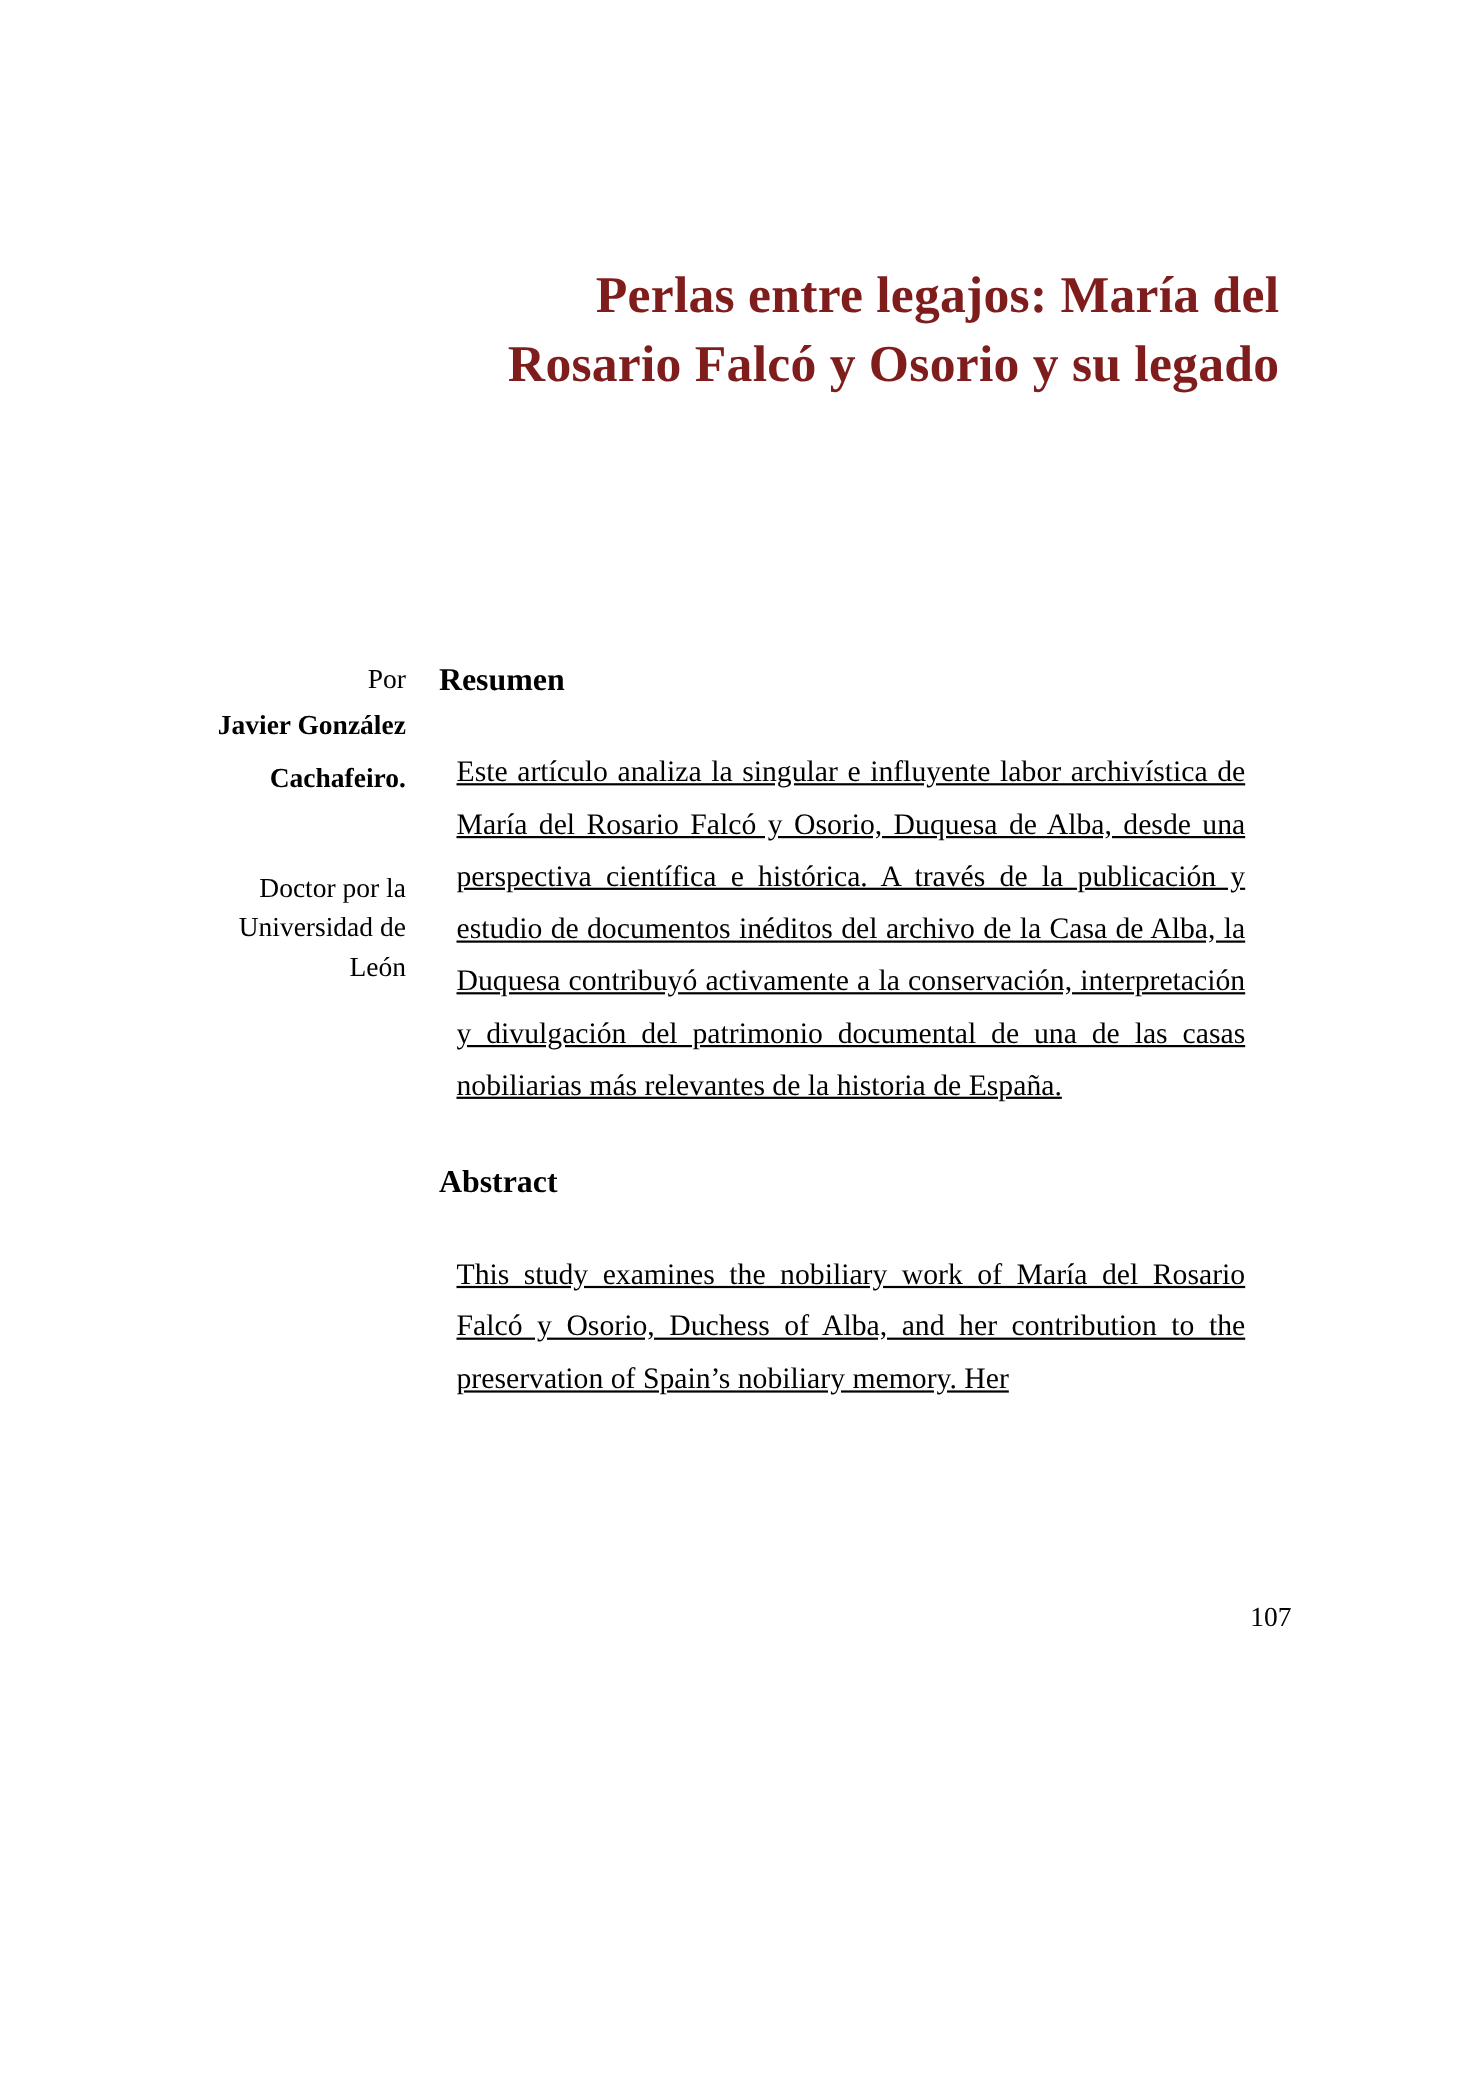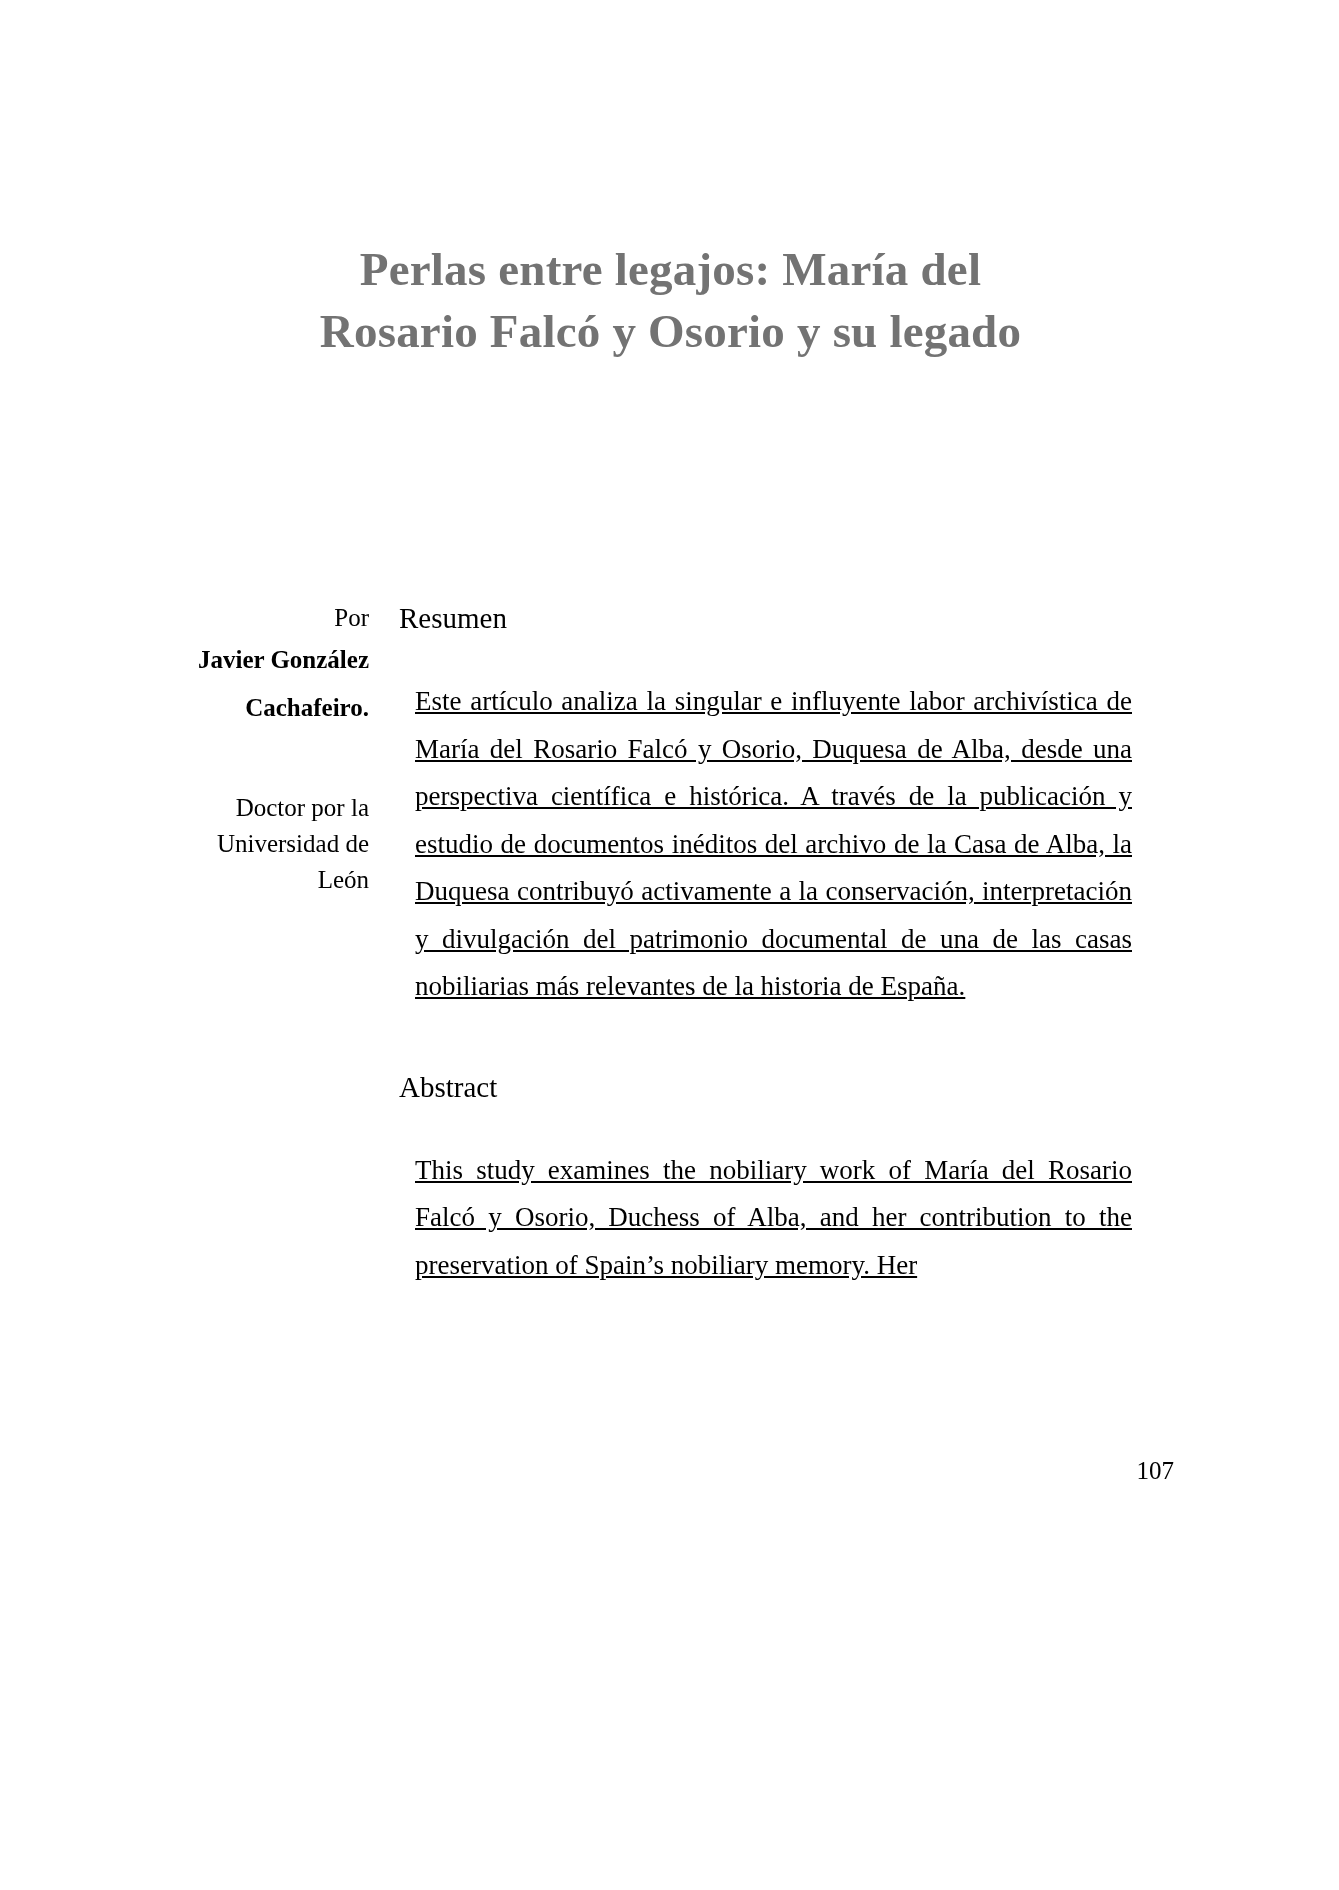--- a/index.html
+++ b/index.html
@@ -29,22 +29,23 @@
     top: 238px;
     width: 985px;
     text-align: center;
   }
   .title-line {
     font-family: "Liberation Serif", "DejaVu Serif", serif;
     font-weight: bold;
     font-size: 47px;
     line-height: 62px;
     letter-spacing: 0.2px;
-    color: #737373;
+    color: #7f1d1d;
     white-space: nowrap;
+    text-align: right;
   }
 
   
   .content {
     position: absolute;
     left: 163px;
     top: 600px;
     width: 985px;
     display: flex;
     align-items: flex-start;
@@ -76,27 +77,27 @@
   }
   .byline-affil {
     font-size: 25px;
     line-height: 36px;
     margin: 58px 0 0 0;
   }
 
   
   .sec-heading {
     font-size: 29px;
-    font-weight: normal;
+    font-weight: bold;
     line-height: 36px;
     margin: 0 0 42px 0;
     text-align: left;
   }
   .sec-heading.second {
-    margin-top: 58px;
+    margin-top: 46px;
   }
   .abstract-para {
     font-size: 27px;
     line-height: 47.5px;
     text-align: justify;
     text-justify: inter-word;
     margin: 16px;
     hyphens: manual;
     text-decoration: underline;
   }

